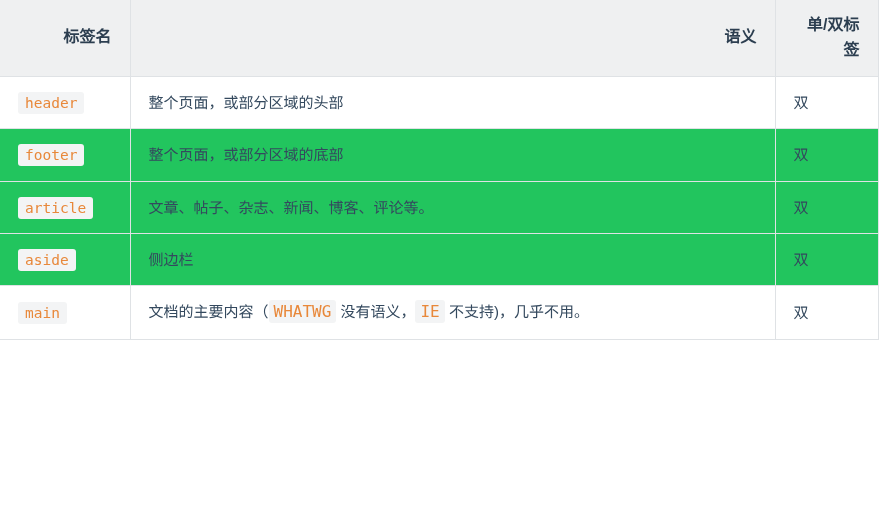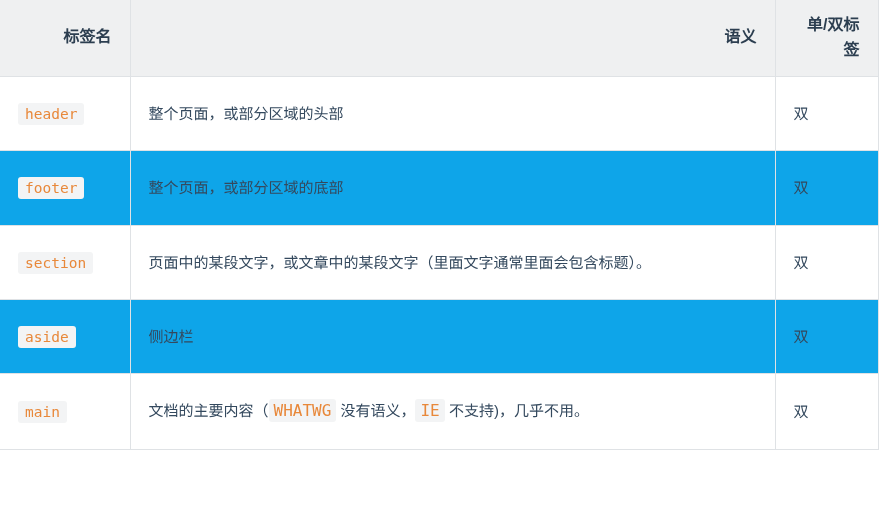--- a/index.html
+++ b/index.html
@@ -54,31 +54,31 @@
   }
   table.semantic-table thead th.th-type {
     padding-left: 16px;
     padding-right: 18px;
   }
 
   table.semantic-table tbody td {
     border: 1px solid #dfe2e5;
     border-left: none;
     border-top: none;
-    padding: 25px 18px;
+    padding: 14px 18px;
     vertical-align: middle;
     background: transparent;
     box-sizing: border-box;
   }
   table.semantic-table tbody td:last-child {
     border-right: 1px solid #dfe2e5;
   }
 
   table.semantic-table tbody tr.row-odd  { background: #ffffff; }
-  table.semantic-table tbody tr.row-even { background: #0ea5e9; }
+  table.semantic-table tbody tr.row-even { background: #22c55e; }
 
   td.cell-tag {
     text-align: left;
     padding-left: 20px;
   }
   td.cell-meaning {
     color: #34495e;
     margin-left: 32px;
   }
   td.cell-type {
@@ -125,23 +125,23 @@
         <tr class="row-odd">
           <td class="cell-tag"><code class="code">header</code></td>
           <td class="cell-meaning"><span class="meaning-text">整个页面，或部分区域的头部</span></td>
           <td class="cell-type">双</td>
         </tr>
         <tr class="row-even">
           <td class="cell-tag"><code class="code">footer</code></td>
           <td class="cell-meaning"><span class="meaning-text">整个页面，或部分区域的底部</span></td>
           <td class="cell-type">双</td>
         </tr>
-        <tr class="row-odd">
-          <td class="cell-tag"><code class="code">section</code></td>
-          <td class="cell-meaning"><span class="meaning-text">页面中的某段文字，或文章中的某段文字（里面文字通常里面会包含标题）。</span></td>
+        <tr class="row-even">
+          <td class="cell-tag"><code class="code">article</code></td>
+          <td class="cell-meaning"><span class="meaning-text">文章、帖子、杂志、新闻、博客、评论等。</span></td>
           <td class="cell-type">双</td>
         </tr>
         <tr class="row-even">
           <td class="cell-tag"><code class="code">aside</code></td>
           <td class="cell-meaning"><span class="meaning-text">侧边栏</span></td>
           <td class="cell-type">双</td>
         </tr>
         <tr class="row-odd">
           <td class="cell-tag"><code class="code">main</code></td>
           <td class="cell-meaning"><span class="meaning-text">文档的主要内容（<code class="code">WHATWG</code> 没有语义，<code class="code">IE</code> 不支持)，几乎不用。</span></td>

